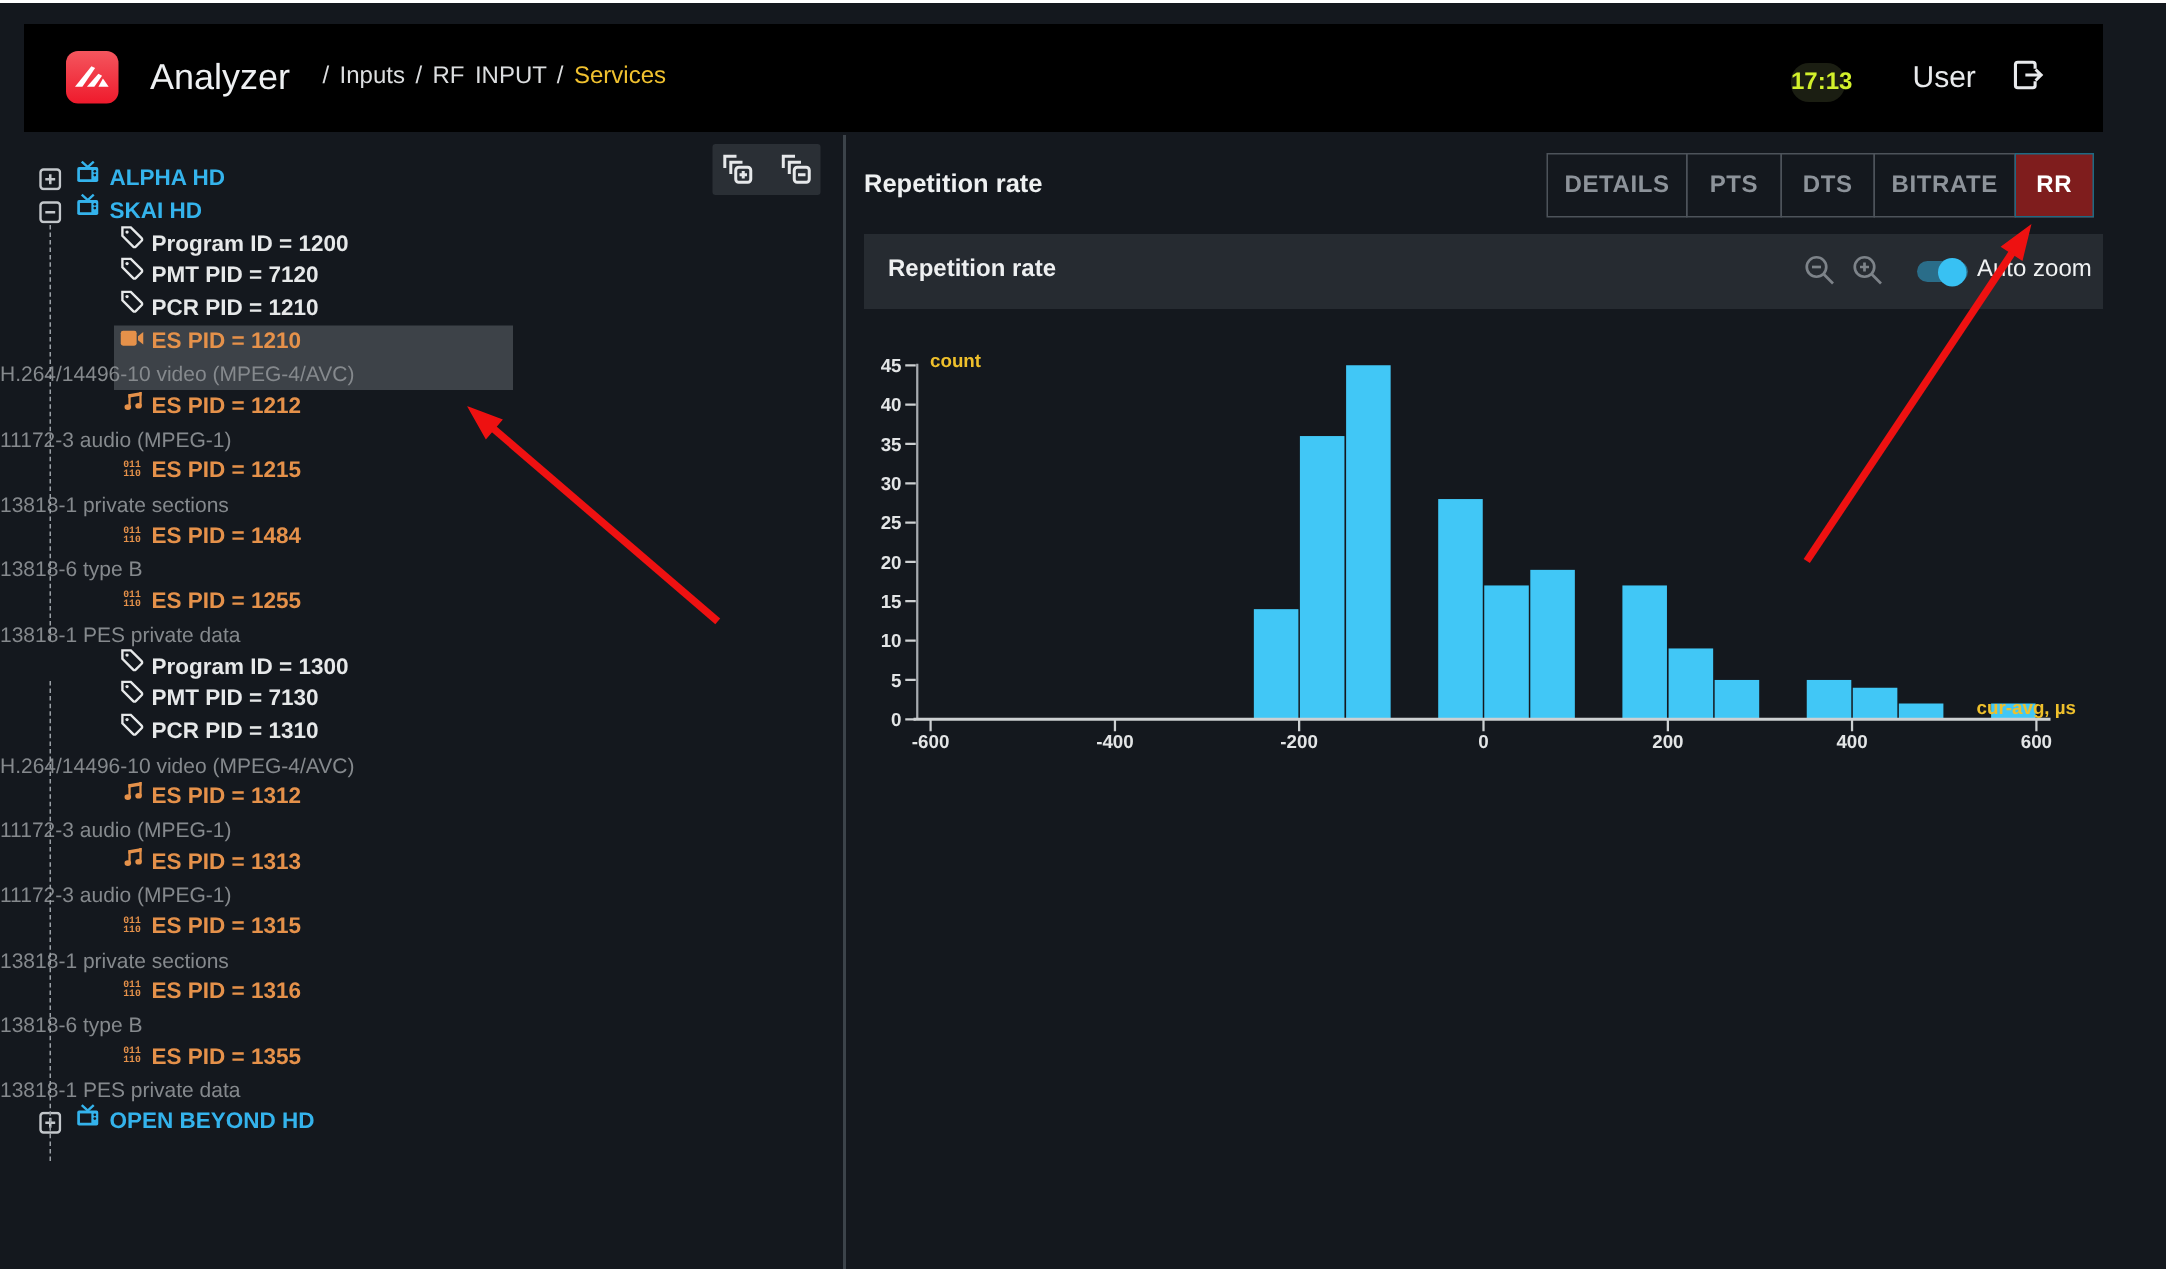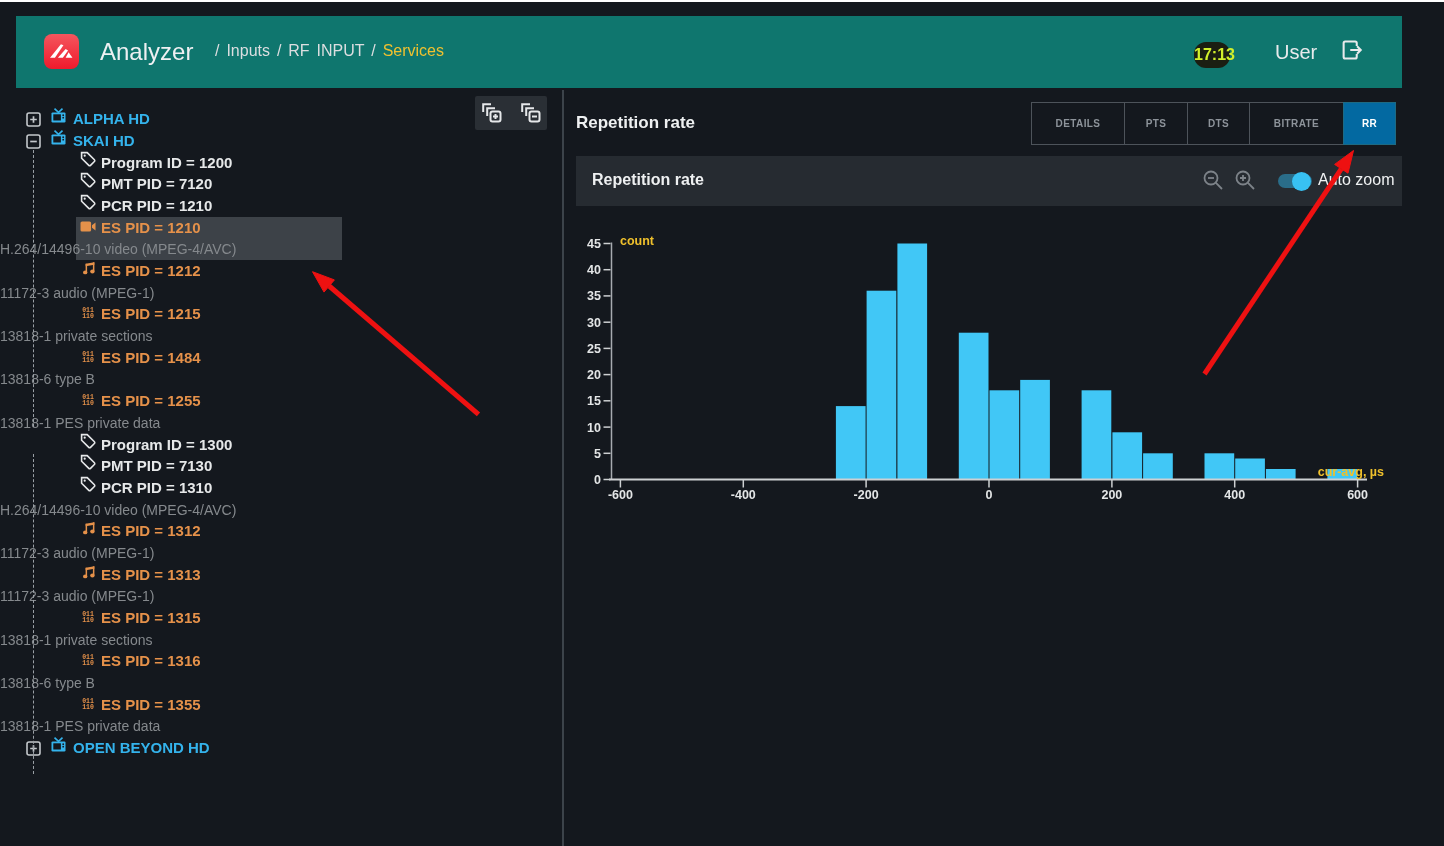--- a/index.html
+++ b/index.html
@@ -1,20 +1,20 @@
 <!DOCTYPE html>
 <html><head>
 <meta charset="utf-8">
 <style>
   * { margin:0; padding:0; box-sizing:border-box; }
   html,body { width:1444px; height:846px; background:#14181e; overflow:hidden;
     font-family:"Liberation Sans", sans-serif; }
   #topstrip { position:absolute; left:0; top:0; width:1444px; height:2px; background:#ffffff; }
   
-  #hdr { position:absolute; left:16px; top:16px; width:1386px; height:72px; background:#0f766e; }
+  #hdr { position:absolute; left:16px; top:16px; width:1386px; height:72px; background:#000000; }
   #logo { position:absolute; left:28px; top:18px; width:35px; height:35px; border-radius:8px;
     background:linear-gradient(#f4565e, #ef1a2c); }
   #logo svg { position:absolute; left:6px; top:10px; }
   #appname { position:absolute; left:84px; top:22px; font-size:24px; font-weight:500; color:#eef0f2; }
   #crumbs { position:absolute; left:199px; top:26px; font-size:16px; color:#dcdee0; word-spacing:2.5px; }
   #crumbs .y { color:#f0c12f; }
   #timebox { position:absolute; left:1178px; top:26px; width:36px; height:26px; background:#1b1e12;
     color:#d2f02b; font-size:16px; font-weight:700; text-align:center; line-height:26px;border-radius:12px; }
   #user { position:absolute; left:1259px; top:25px; font-size:20px; color:#e8eaec; }
   #logout { position:absolute; left:1322px; top:21px; }
@@ -30,24 +30,24 @@
   .subl { font-size:14px; font-weight:400; color:#85898d; }
   #selbox { position:absolute; left:76px; top:217px; width:266px; height:43px; background:#3d4248; }
   .dash { position:absolute; width:0px; border-left:1px dashed #9aa0a6; }
   #iconbar { position:absolute; left:475px; top:96px; width:72px; height:34px; background:#2a2f35; border-radius:2px; }
   #divider { position:absolute; left:562px; top:90px; width:2px; height:756px; background:#3c434a; }
   .bin { display:inline-block; width:16px; color:#e5914a; font-size:6.5px; font-weight:700; line-height:6px;
     font-family:"Liberation Mono",monospace; text-align:center; letter-spacing:0px;}
   
   #rtitle { position:absolute; left:576px; top:113px; font-size:17px; font-weight:700; color:#eef0f1; }
   #tabs { position:absolute; left:1031px; top:102px; height:43px; display:flex; }
-  #tabs .tab { border:1px solid #4d535a; margin-left:-1px; color:#8d939a; font-size:10px; font-weight:700;
+  #tabs .tab { border:1px solid #4d535a; margin-left:-1px; color:#8d939a; font-size:16px; font-weight:700;
     display:flex; align-items:center; justify-content:center; letter-spacing:0.4px; }
   #tabs .tab:first-child { margin-left:0; }
-  #tabs .tab.sel { background:#0369a1; color:#ffffff; border-color:#1e6a83; }
+  #tabs .tab.sel { background:#7f1d1d; color:#ffffff; border-color:#1e6a83; }
   #chead { position:absolute; left:576px; top:156px; width:826px; height:50px; background:#262b31; }
   #chead .t { position:absolute; left:16px; top:15px; font-size:16px; font-weight:700; color:#eef0f1; }
   #autolbl { position:absolute; left:1318px; top:171px; font-size:16px; color:#f0f2f3; }
   #toggle { position:absolute; left:1278px; top:174px; width:34px; height:14px; background:#2a6d89; border-radius:7px; }
   #toggle .th { position:absolute; right:1px; top:-2.5px; width:19px; height:19px; border-radius:50%; background:#38c1f3; }
   #chartsvg { position:absolute; left:577px; top:211px; }
   #arrows { position:absolute; left:0; top:0; z-index:5; pointer-events:none; }
 </style>
 </head>
 <body>

